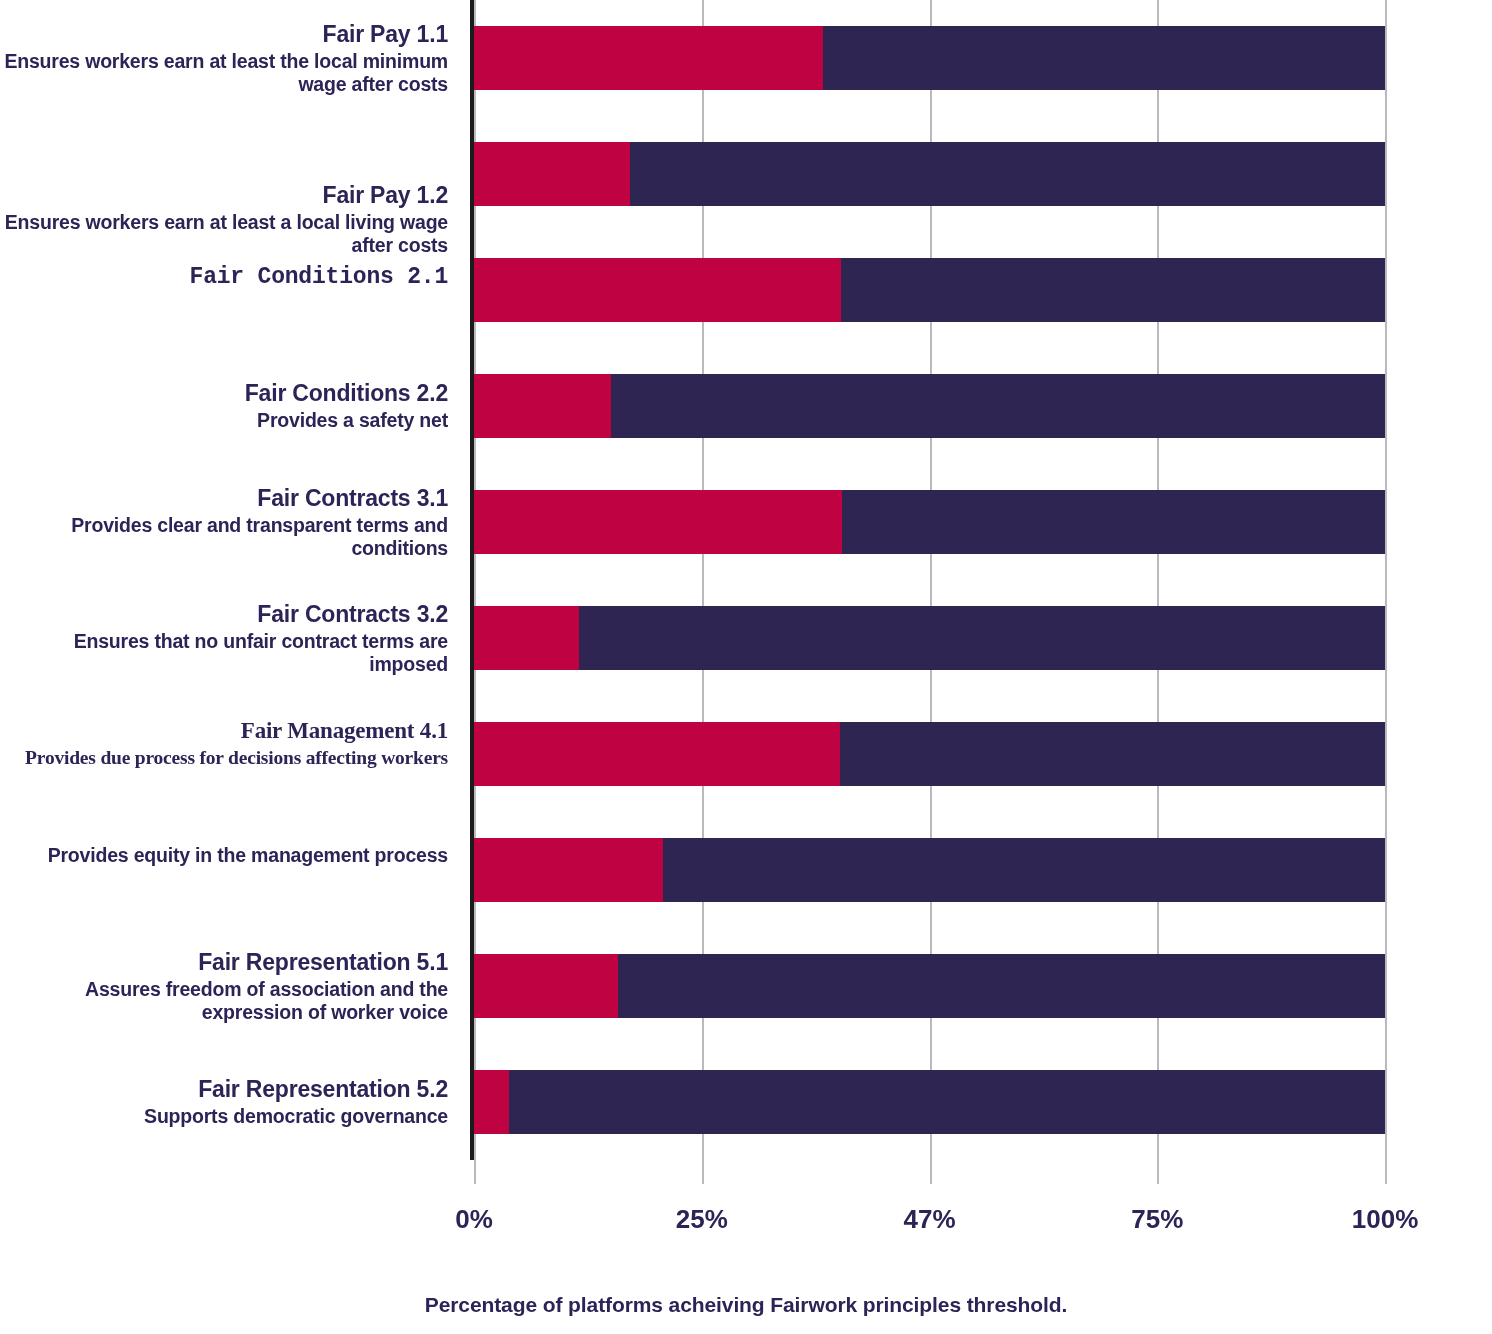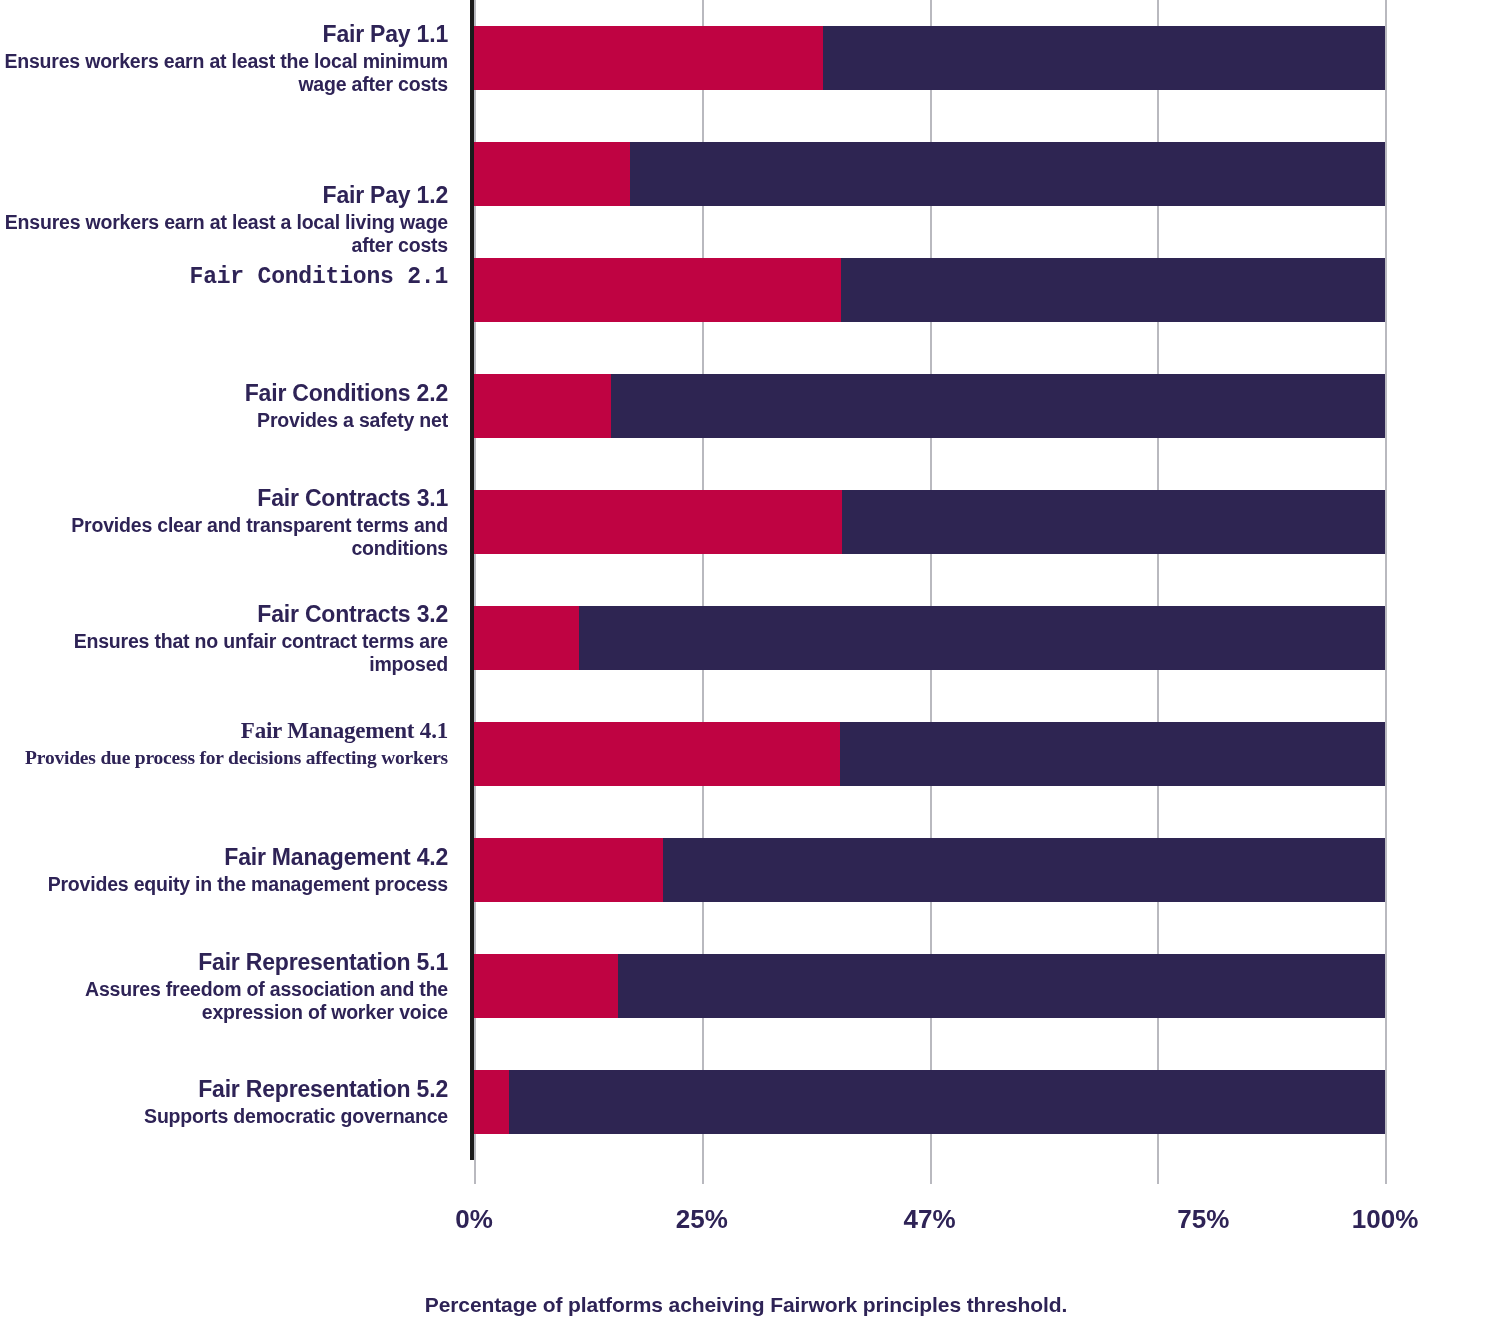--- a/index.html
+++ b/index.html
@@ -177,21 +177,20 @@
       </div>
       <div class="cat-label" style="top: 600.5px;">
         <span class="cat-title">Fair Contracts 3.2</span>
         <span class="cat-desc">Ensures that no unfair contract terms are imposed</span>
       </div>
       <div class="cat-label" style="top: 716.5px; font-family: Liberation Serif, serif;">
         <span class="cat-title">Fair Management 4.1</span>
         <span class="cat-desc">Provides due process for decisions affecting workers</span>
       </div>
       <div class="cat-label" style="top: 844px;">
-        <span class="cat-title">Fair Management 4.2</span>
         <span class="cat-desc">Provides equity in the management process</span>
       </div>
       <div class="cat-label" style="top: 948.5px; padding-left: 27px;">
         <span class="cat-title">Fair Representation 5.1</span>
         <span class="cat-desc">Assures freedom of association and the expression of worker voice</span>
       </div>
       <div class="cat-label" style="top: 1076px;">
         <span class="cat-title">Fair Representation 5.2</span>
         <span class="cat-desc">Supports democratic governance</span>
       </div>
@@ -270,20 +269,20 @@
   </div>
 
   <div class="xticks">
       <div class="xtick-mark" style="left: 0%;"></div>
       <div class="xtick-label" style="left: 0%;">0%</div>
       <div class="xtick-mark" style="left: 25%;"></div>
       <div class="xtick-label" style="left: 25%;">25%</div>
       <div class="xtick-mark" style="left: 50%;"></div>
       <div class="xtick-label" style="left: 50%;">47%</div>
       <div class="xtick-mark" style="left: 75%;"></div>
-      <div class="xtick-label" style="left: 75%; margin-left: 46px;">75%</div>
+      <div class="xtick-label" style="left: 75%;">75%</div>
       <div class="xtick-mark" style="left: 100%;"></div>
       <div class="xtick-label" style="left: 100%;">100%</div>
     </div>
 
   <div class="caption">Percentage of platforms acheiving Fairwork principles threshold.</div>
 
 </div>
 
 </body></html>

